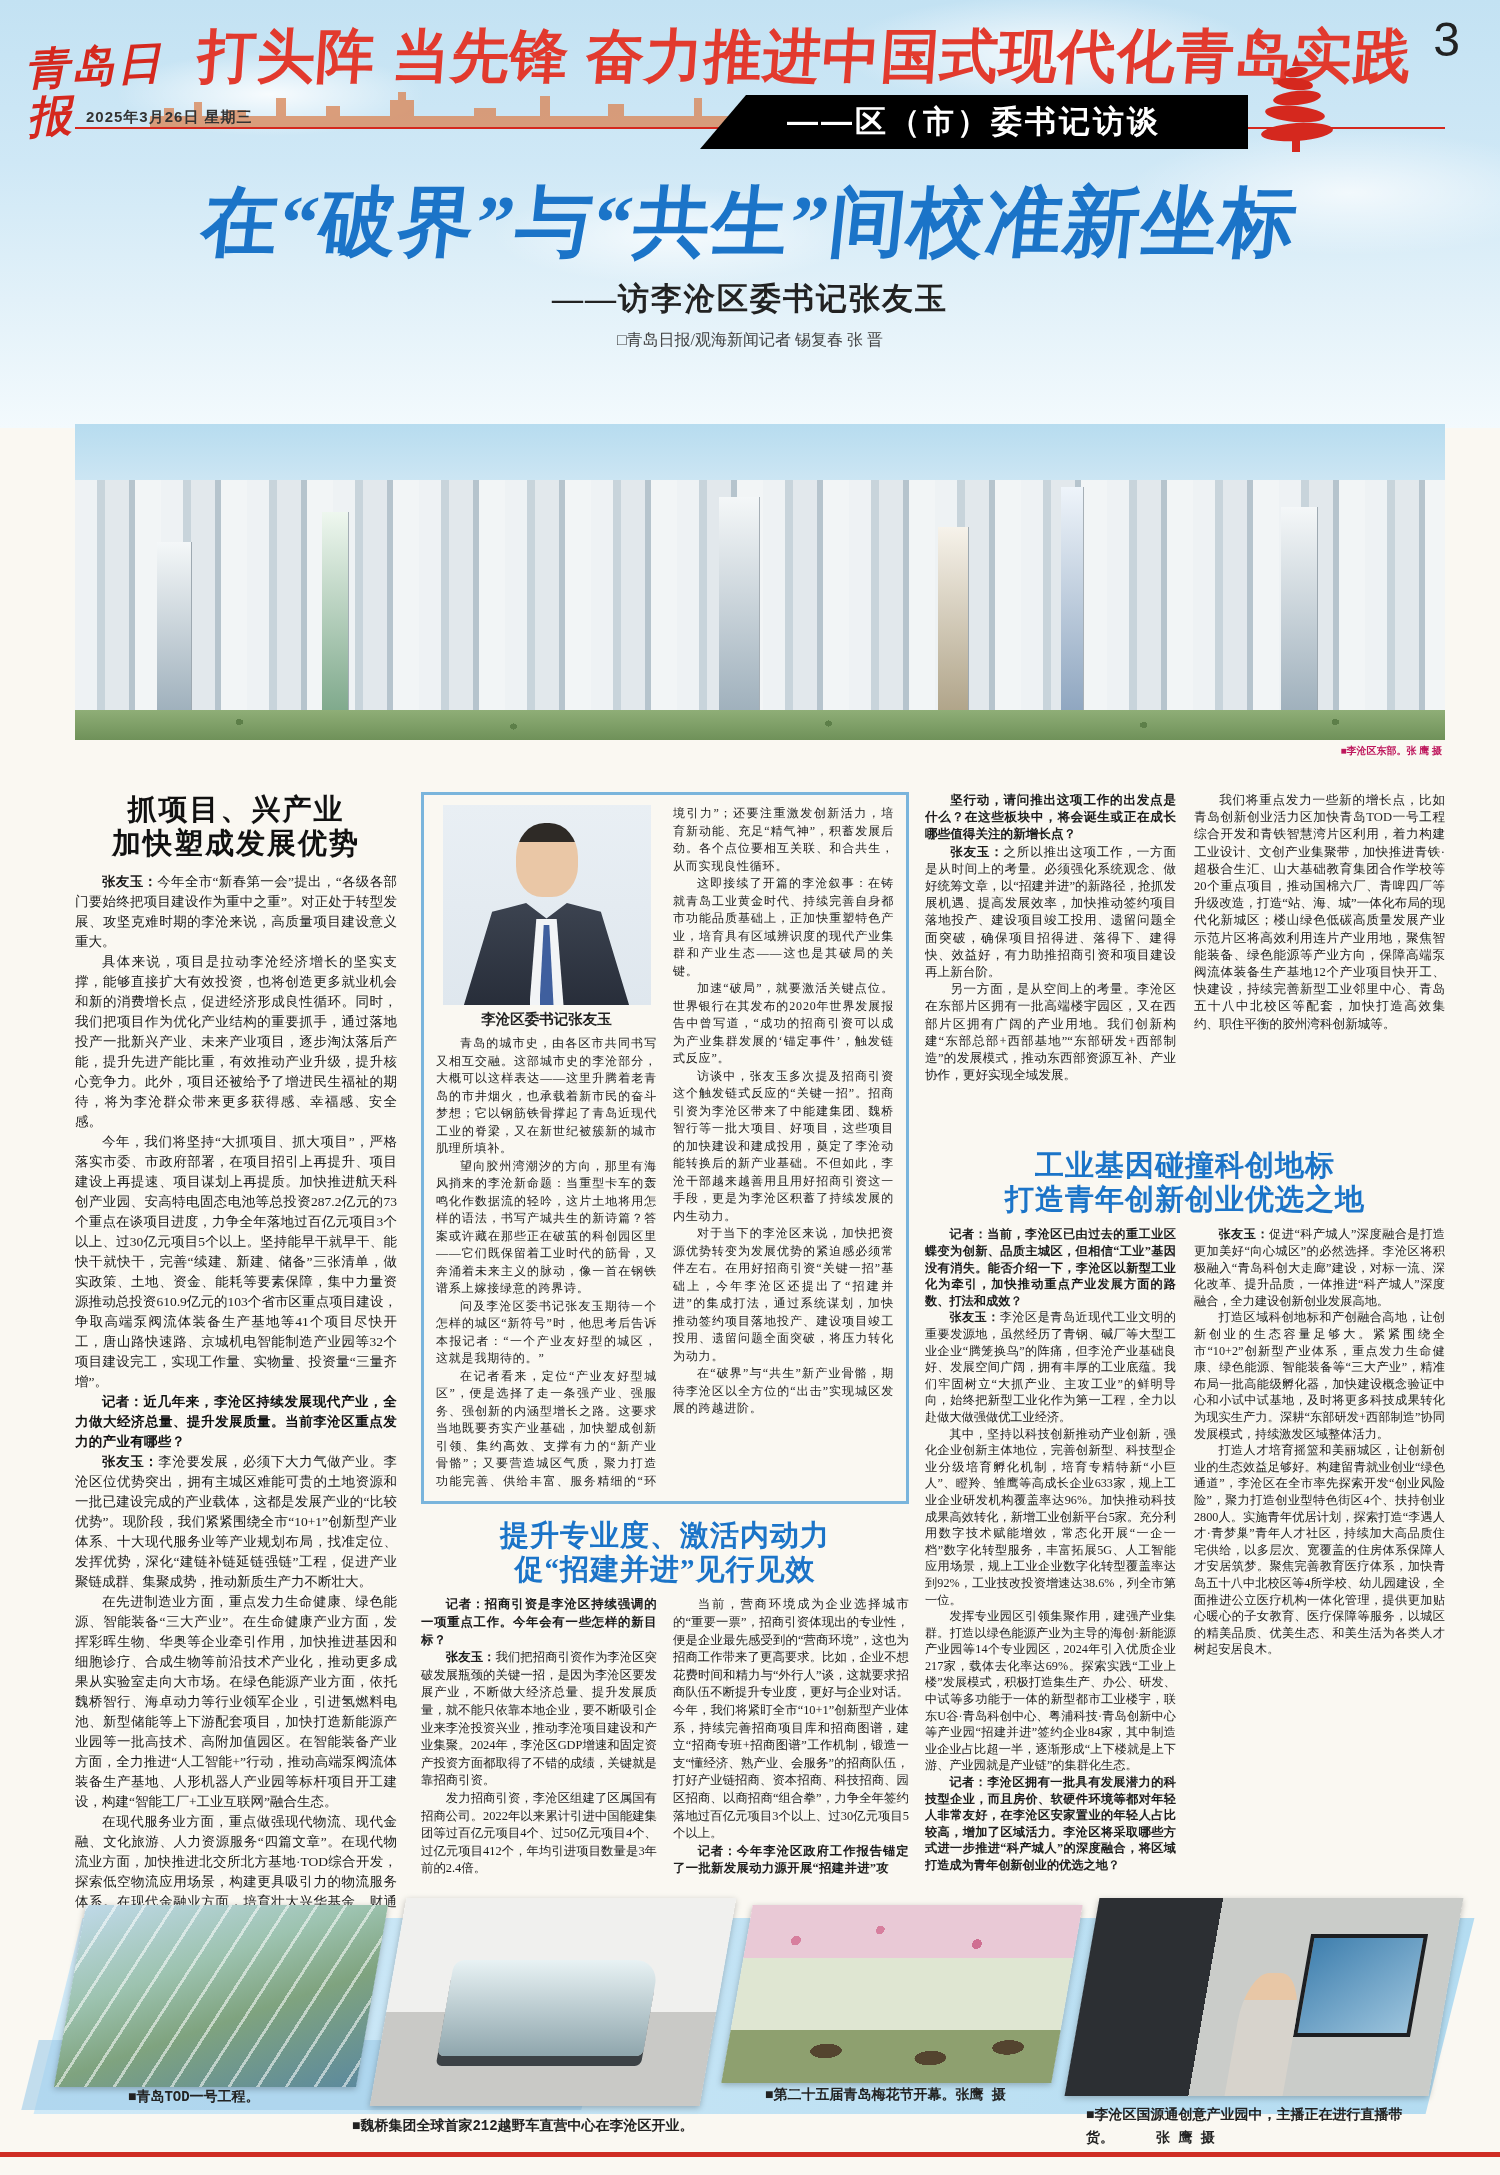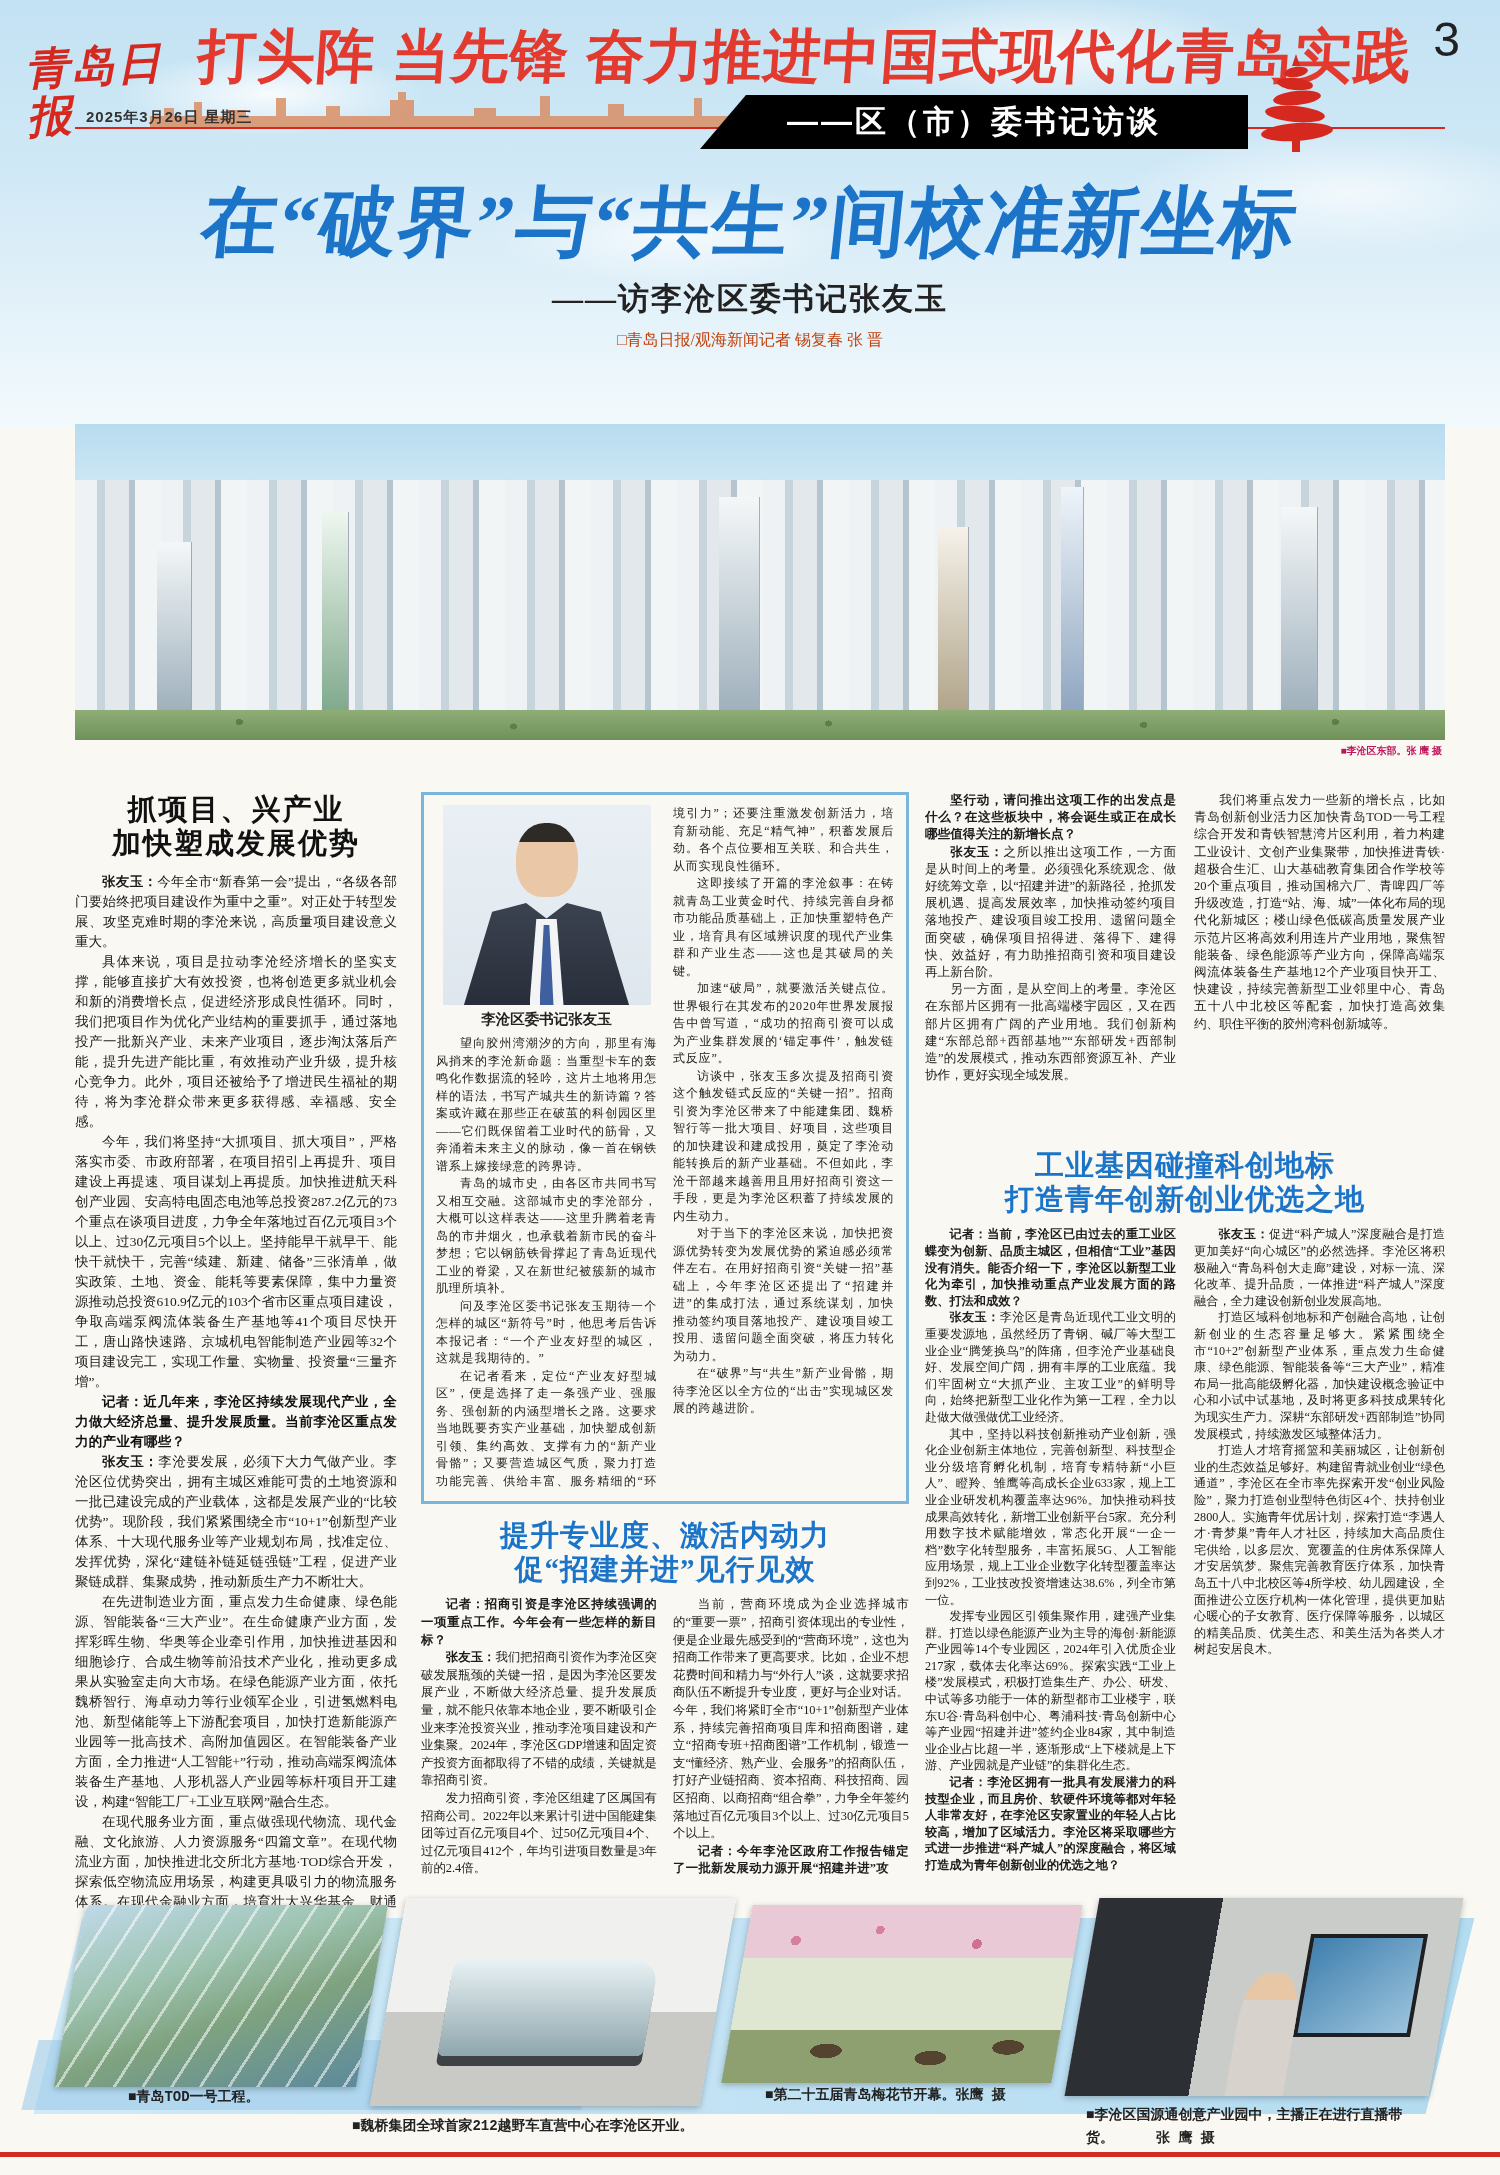--- a/index.html
+++ b/index.html
@@ -27,21 +27,21 @@
   .banner{position:absolute;left:700px;top:95px;width:548px;height:54px;background:#000000;
        clip-path:polygon(46px 0,100% 0,100% 100%,0 100%);display:flex;align-items:center;justify-content:center;}
   .banner span{color:#fff;font-size:31px;font-weight:900;letter-spacing:3px;
        font-family:"Liberation Sans",sans-serif;}
   .sculpture{position:absolute;left:1252px;top:52px;width:88px;height:100px;}
   
   .main-title{position:absolute;left:0;top:172px;width:1500px;margin:0;text-align:center;
        font-size:76px;font-weight:900;color:#1b74c8;letter-spacing:2px;transform:skewX(-6deg);}
   .subtitle{position:absolute;left:0;top:278px;width:1500px;text-align:center;font-size:31px;
        font-weight:700;color:#222;letter-spacing:2px;}
-  .byline{position:absolute;left:0;top:330px;width:1500px;text-align:center;font-size:16px;color:#c2410c;}
+  .byline{position:absolute;left:0;top:330px;width:1500px;text-align:center;font-size:16px;color:#404040;}
   
   .hero{position:absolute;left:75px;top:424px;width:1370px;height:316px;overflow:hidden;
        background:linear-gradient(180deg,#b7dcef 0%,#cfe7f4 20%,#dfe7ec 23%,#e8edf0 100%);}
   .hero-city{position:absolute;left:0;right:0;top:56px;bottom:28px;
        background:repeating-linear-gradient(90deg,#eef2f4 0 22px,#c8d4db 22px 30px,#e2e8ec 30px 54px,#b6c4cd 54px 60px,#f2f5f6 60px 86px),
                   repeating-linear-gradient(0deg,rgba(255,255,255,.45) 0 2px,rgba(120,140,155,.15) 2px 9px);}
   .tower{position:absolute;background:linear-gradient(180deg,#f4f7f8,#9fb0bc);box-shadow:1px 0 0 rgba(90,105,118,.5);}
   .t1{left:6%;bottom:28px;width:34px;height:170px;}
   .t2{left:18%;bottom:28px;width:26px;height:200px;background:linear-gradient(180deg,#eef7ef,#7fa98c);}
   .t3{left:47%;bottom:28px;width:40px;height:215px;}
@@ -203,22 +203,22 @@
       <div class="intro-box">
         <div class="portrait-wrap">
           <div class="portrait-art">
             <div class="head"></div>
             <div class="suit"></div>
             <div class="shirt"></div>
             <div class="tie"></div>
           </div>
           <div class="portrait-caption">李沧区委书记张友玉</div>
         </div>
-      <p class="para kai">望向胶州湾潮汐的方向，那里有海风捎来的李沧新命题：当重型卡车的轰鸣化作数据流的轻吟，这片土地将用怎样的语法，书写产城共生的新诗篇？答案或许藏在那些正在破茧的科创园区里——它们既保留着工业时代的筋骨，又奔涌着未来主义的脉动，像一首在钢铁谱系上嫁接绿意的跨界诗。</p>
-          <p class="para kai">青岛的城市史，由各区市共同书写又相互交融。这部城市史的李沧部分，大概可以这样表达——这里升腾着老青岛的市井烟火，也承载着新市民的奋斗梦想；它以钢筋铁骨撑起了青岛近现代工业的脊梁，又在新世纪被簇新的城市肌理所填补。</p>
+      <p class="para kai">青岛的城市史，由各区市共同书写又相互交融。这部城市史的李沧部分，大概可以这样表达——这里升腾着老青岛的市井烟火，也承载着新市民的奋斗梦想；它以钢筋铁骨撑起了青岛近现代工业的脊梁，又在新世纪被簇新的城市肌理所填补。</p>
+          <p class="para kai">望向胶州湾潮汐的方向，那里有海风捎来的李沧新命题：当重型卡车的轰鸣化作数据流的轻吟，这片土地将用怎样的语法，书写产城共生的新诗篇？答案或许藏在那些正在破茧的科创园区里——它们既保留着工业时代的筋骨，又奔涌着未来主义的脉动，像一首在钢铁谱系上嫁接绿意的跨界诗。</p>
           <p class="para kai">问及李沧区委书记张友玉期待一个怎样的城区“新符号”时，他思考后告诉本报记者：“一个产业友好型的城区，这就是我期待的。”</p>
           <p class="para kai">在记者看来，定位“产业友好型城区”，便是选择了走一条强产业、强服务、强创新的内涵型增长之路。这要求当地既要夯实产业基础，加快塑成创新引领、集约高效、支撑有力的“新产业骨骼”；又要营造城区气质，聚力打造功能完善、供给丰富、服务精细的“环境引力”；还要注重激发创新活力，培育新动能、充足“精气神”，积蓄发展后劲。各个点位要相互关联、和合共生，从而实现良性循环。</p>
           <p class="para kai">这即接续了开篇的李沧叙事：在铸就青岛工业黄金时代、持续完善自身都市功能品质基础上，正加快重塑特色产业，培育具有区域辨识度的现代产业集群和产业生态——这也是其破局的关键。</p>
           <p class="para kai">加速“破局”，就要激活关键点位。世界银行在其发布的2020年世界发展报告中曾写道，“成功的招商引资可以成为产业集群发展的‘锚定事件’，触发链式反应”。</p>
           <p class="para kai">访谈中，张友玉多次提及招商引资这个触发链式反应的“关键一招”。招商引资为李沧区带来了中能建集团、魏桥智行等一批大项目、好项目，这些项目的加快建设和建成投用，奠定了李沧动能转换后的新产业基础。不但如此，李沧干部越来越善用且用好招商引资这一手段，更是为李沧区积蓄了持续发展的内生动力。</p>
           <p class="para kai">对于当下的李沧区来说，加快把资源优势转变为发展优势的紧迫感必须常伴左右。在用好招商引资“关键一招”基础上，今年李沧区还提出了“招建并进”的集成打法，通过系统谋划，加快推动签约项目落地投产、建设项目竣工投用、遗留问题全面突破，将压力转化为动力。</p>
           <p class="para kai">在“破界”与“共生”新产业骨骼，期待李沧区以全方位的“出击”实现城区发展的跨越进阶。</p>
         </div>
       <h3 class="sec-head blue">
         <span>提升专业度、激活内动力</span><br>

